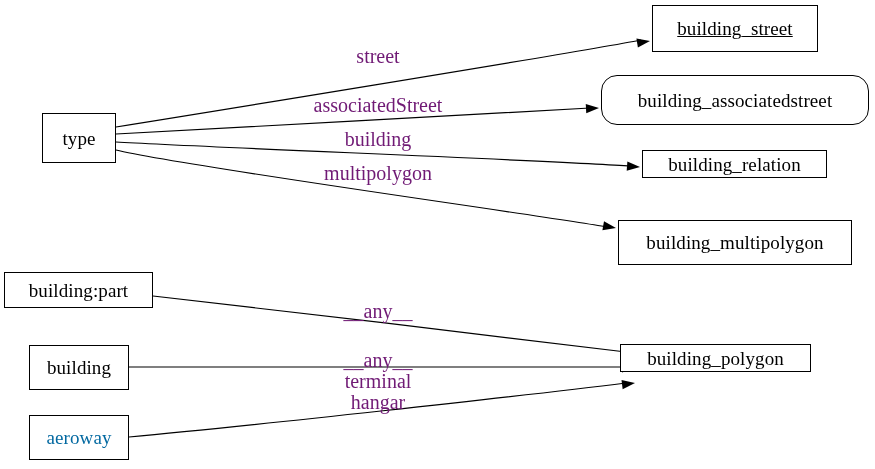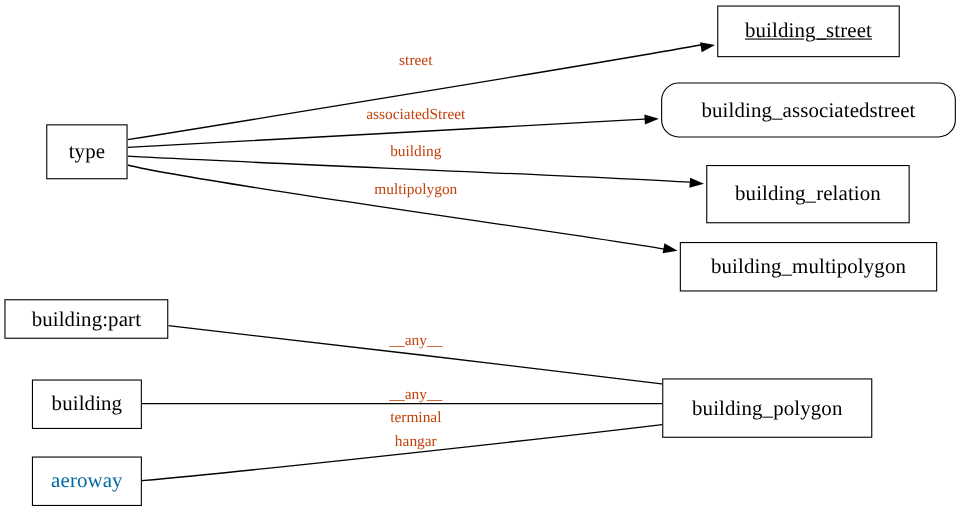--- a/index.html
+++ b/index.html
@@ -32,22 +32,22 @@
     align-items: center;
     justify-content: center;
     color: #000000;
     font-size: 19px;
     line-height: 1;
     white-space: nowrap;
     letter-spacing: 0.1px;
   }
   .edge-label {
     position: absolute;
-    color: #c2410c;
-    font-size: 14px;
+    color: #701a75;
+    font-size: 20px;
     line-height: 1;
     white-space: nowrap;
     transform: translate(-50%, -50%);
     background: transparent;
     text-align: center;
   }
 </style>
 </head>
 <body>
 
@@ -65,26 +65,26 @@
       <polygon points="0,0 -13,-4.6 -13,4.6" fill="#000000" transform="translate(640,167) rotate(4)"></polygon>
       <polygon points="0,0 -13,-4.6 -13,4.6" fill="#000000" transform="translate(616,228) rotate(10)"></polygon>
       <polygon points="0,0 -13,-4.6 -13,4.6" fill="#000000" transform="translate(635,353) rotate(7)"></polygon>
       <polygon points="0,0 -13,-4.6 -13,4.6" fill="#000000" transform="translate(635,368) rotate(0)"></polygon>
       <polygon points="0,0 -13,-4.6 -13,4.6" fill="#000000" transform="translate(635,383) rotate(-7)"></polygon>
     </svg>
   <div id="nodes-layer">
       <div class="node-box" style="left: 42px; top: 113px; width: 74px; height: 50px; border-color: rgb(0, 0, 0); color: rgb(0, 0, 0);">type</div>
       <div class="node-box" style="left: 652px; top: 5px; width: 166px; height: 47px; border-color: rgb(0, 0, 0); color: rgb(0, 0, 0); text-decoration: underline;">building_street</div>
       <div class="node-box" style="left: 601px; top: 75px; width: 268px; height: 50px; border-color: rgb(0, 0, 0); color: rgb(0, 0, 0); border-radius: 16px;">building_associatedstreet</div>
-      <div class="node-box" style="left: 642px; top: 150px; width: 185px; height: 53px; border-color: rgb(0, 0, 0); color: rgb(0, 0, 0);">building_relation</div>
+      <div class="node-box" style="left: 642px; top: 150px; width: 185px; height: 28px; border-color: rgb(0, 0, 0); color: rgb(0, 0, 0);">building_relation</div>
       <div class="node-box" style="left: 618px; top: 220px; width: 234px; height: 45px; border-color: rgb(0, 0, 0); color: rgb(0, 0, 0);">building_multipolygon</div>
       <div class="node-box" style="left: 4px; top: 272px; width: 149px; height: 36px; border-color: rgb(0, 0, 0); color: rgb(0, 0, 0);">building:part</div>
       <div class="node-box" style="left: 29px; top: 345px; width: 100px; height: 45px; border-color: rgb(0, 0, 0); color: rgb(0, 0, 0);">building</div>
       <div class="node-box" style="left: 29px; top: 415px; width: 100px; height: 45px; border-color: rgb(0, 0, 0); color: #0369a1;">aeroway</div>
-      <div class="node-box" style="left: 602px; top: 344px; width: 191px; height: 54px; border-color: rgb(0, 0, 0); color: rgb(0, 0, 0);">building_polygon</div>
+      <div class="node-box" style="left: 620px; top: 344px; width: 191px; height: 28px; border-color: rgb(0, 0, 0); color: rgb(0, 0, 0);">building_polygon</div>
     </div>
   <div id="labels-layer">
       <div class="edge-label" style="left: 378px; top: 56px;">street</div>
       <div class="edge-label" style="left: 378px; top: 105px;">associatedStreet</div>
       <div class="edge-label" style="left: 378px; top: 139px;">building</div>
       <div class="edge-label" style="left: 378px; top: 173px;">multipolygon</div>
       <div class="edge-label" style="left: 378px; top: 311px;">__any__</div>
       <div class="edge-label" style="left: 378px; top: 360px;">__any__</div>
       <div class="edge-label" style="left: 378px; top: 381px;">terminal</div>
       <div class="edge-label" style="left: 378px; top: 402px; text-align: right;">hangar</div>

